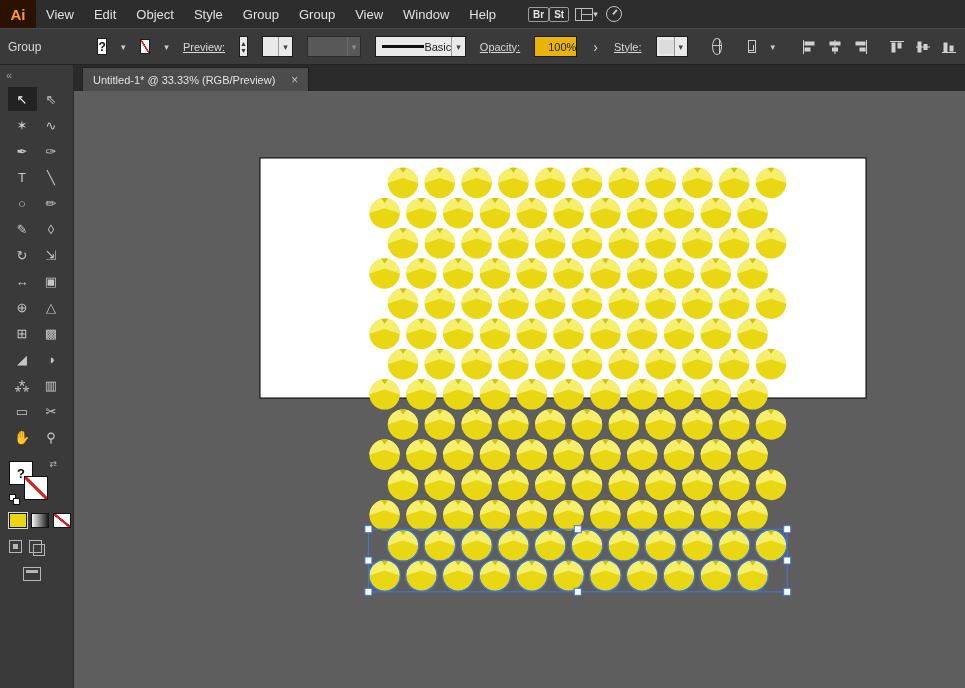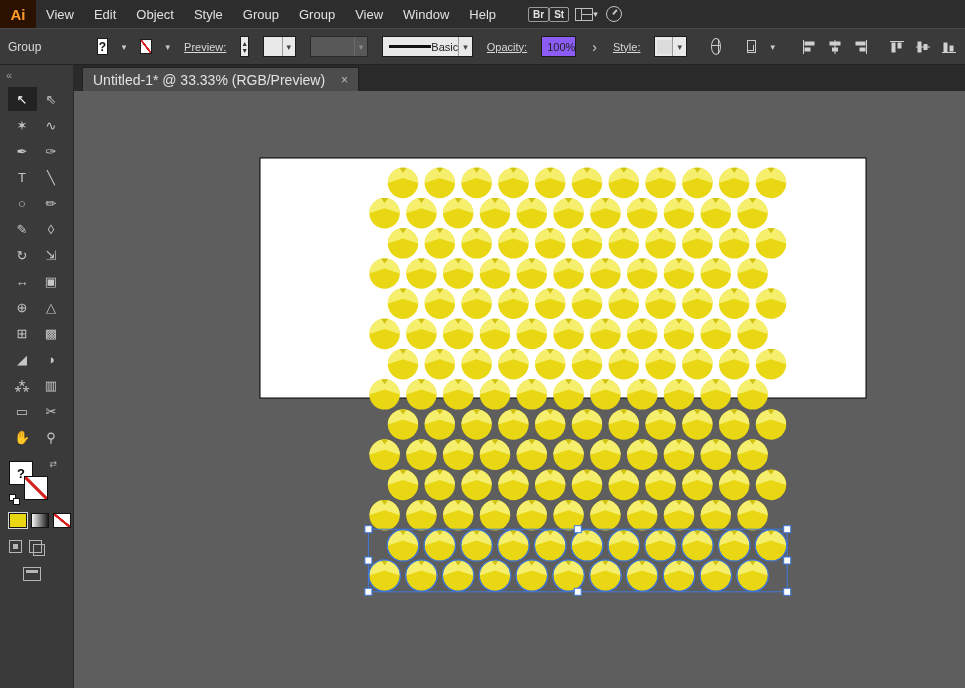--- a/index.html
+++ b/index.html
@@ -29,21 +29,21 @@
   .cb-label{color:#d8d8d8;font-size:11px;text-decoration:underline;white-space:nowrap}
   .stepper{width:14px;height:21px;background:#e9e9e9;border:1px solid #1c1c1c;display:flex;flex-direction:column;align-items:center;justify-content:center;color:#333;font-size:7px;line-height:7px}
   .combo{height:21px;background:#e9e9e9;border:1px solid #1c1c1c;display:flex;align-items:center}
   .combo .combo-arrow{margin-left:auto;color:#444;font-size:9px;border-left:1px solid #9a9a9a;padding:0 4px;height:100%;display:flex;align-items:center}
   .combo.small{width:58px}
   .combo.wide{width:104px;background:#585858;border-color:#2a2a2a}
   .combo.wide .combo-arrow{color:#8a8a8a;border-left-color:#6b6b6b}
   .combo.brush{width:102px}
   .brush-line{width:42px;height:3px;background:#111;margin-left:6px}
   .brush-text{font-size:11px;color:#222;}
-  .opacity-field{width:46px;height:21px;background:#8b5cf6;border:1px solid #1c1c1c;font-size:11px;color:#222;display:flex;align-items:center;padding-left:5px}
+  .opacity-field{width:46px;height:21px;background:#eab308;border:1px solid #1c1c1c;font-size:11px;color:#222;display:flex;align-items:center;padding-left:13px}
   .opacity-chevron{color:#d0d0d0;font-size:14px;margin:0 2px}
   .combo.style{width:36px}
   .style-swatch{width:15px;height:14px;background:#dcdcdc;margin-left:2px}
   .globe{width:17px;height:17px;border:1.5px solid #c9c9c9;border-radius:50%;position:relative;margin-left:10px}
   .globe:before{content:"";position:absolute;left:0;right:0;top:6px;height:1px;background:#c9c9c9}
   .globe:after{content:"";position:absolute;left:6px;top:0;bottom:0;width:1px;background:#c9c9c9}
   .iso-box{width:15px;height:13px;border:1px solid #c9c9c9;position:relative;margin-left:12px}
   .iso-box:after{content:"";position:absolute;right:1px;bottom:1px;width:5px;height:5px;border-right:1px solid #c9c9c9;border-bottom:1px solid #c9c9c9}
   .align-group{display:flex;align-items:center;gap:10px;margin-left:12px}
   .align-btn{width:16px;height:16px;display:flex;align-items:center;justify-content:center}
@@ -74,21 +74,21 @@
   .mode-btn{width:13px;height:13px;border:1px solid #b5b5b5;position:relative}
   .mode-btn.b:after{content:"";position:absolute;left:3px;top:3px;width:10px;height:10px;border:1px solid #b5b5b5}
   .mode-btn.i:after{content:"";position:absolute;left:3px;top:3px;width:5px;height:5px;background:#b5b5b5}
   .screen-mode{width:18px;height:14px;border:1px solid #b5b5b5;margin:14px 0 0 14px;position:relative}
   .screen-mode:after{content:"";position:absolute;left:2px;top:2px;right:2px;height:3px;background:#b5b5b5}
 
   
   .workarea{flex:1;display:flex;flex-direction:column;min-width:0}
   .tabbar{flex:0 0 26px;height:26px;background:#2a2a2a;display:flex;align-items:flex-end}
   .tab{height:24px;background:#4c4c4c;display:flex;align-items:center;padding:0 10px;gap:16px;margin-left:8px;border:1px solid #202020;border-bottom:none}
-  .tab-title{color:#e2e2e2;font-size:14px;white-space:nowrap}
+  .tab-title{color:#e2e2e2;font-size:11px;white-space:nowrap}
   .tab-close{color:#bdbdbd;font-size:12px;cursor:default}
   .canvas{flex:1;position:relative;background:#5e5e5e;overflow:hidden}
   .canvas svg{position:absolute;left:0;top:0}
 </style>
 </head>
 <body>
 
 <div class="app">
 
   <div class="menubar">

